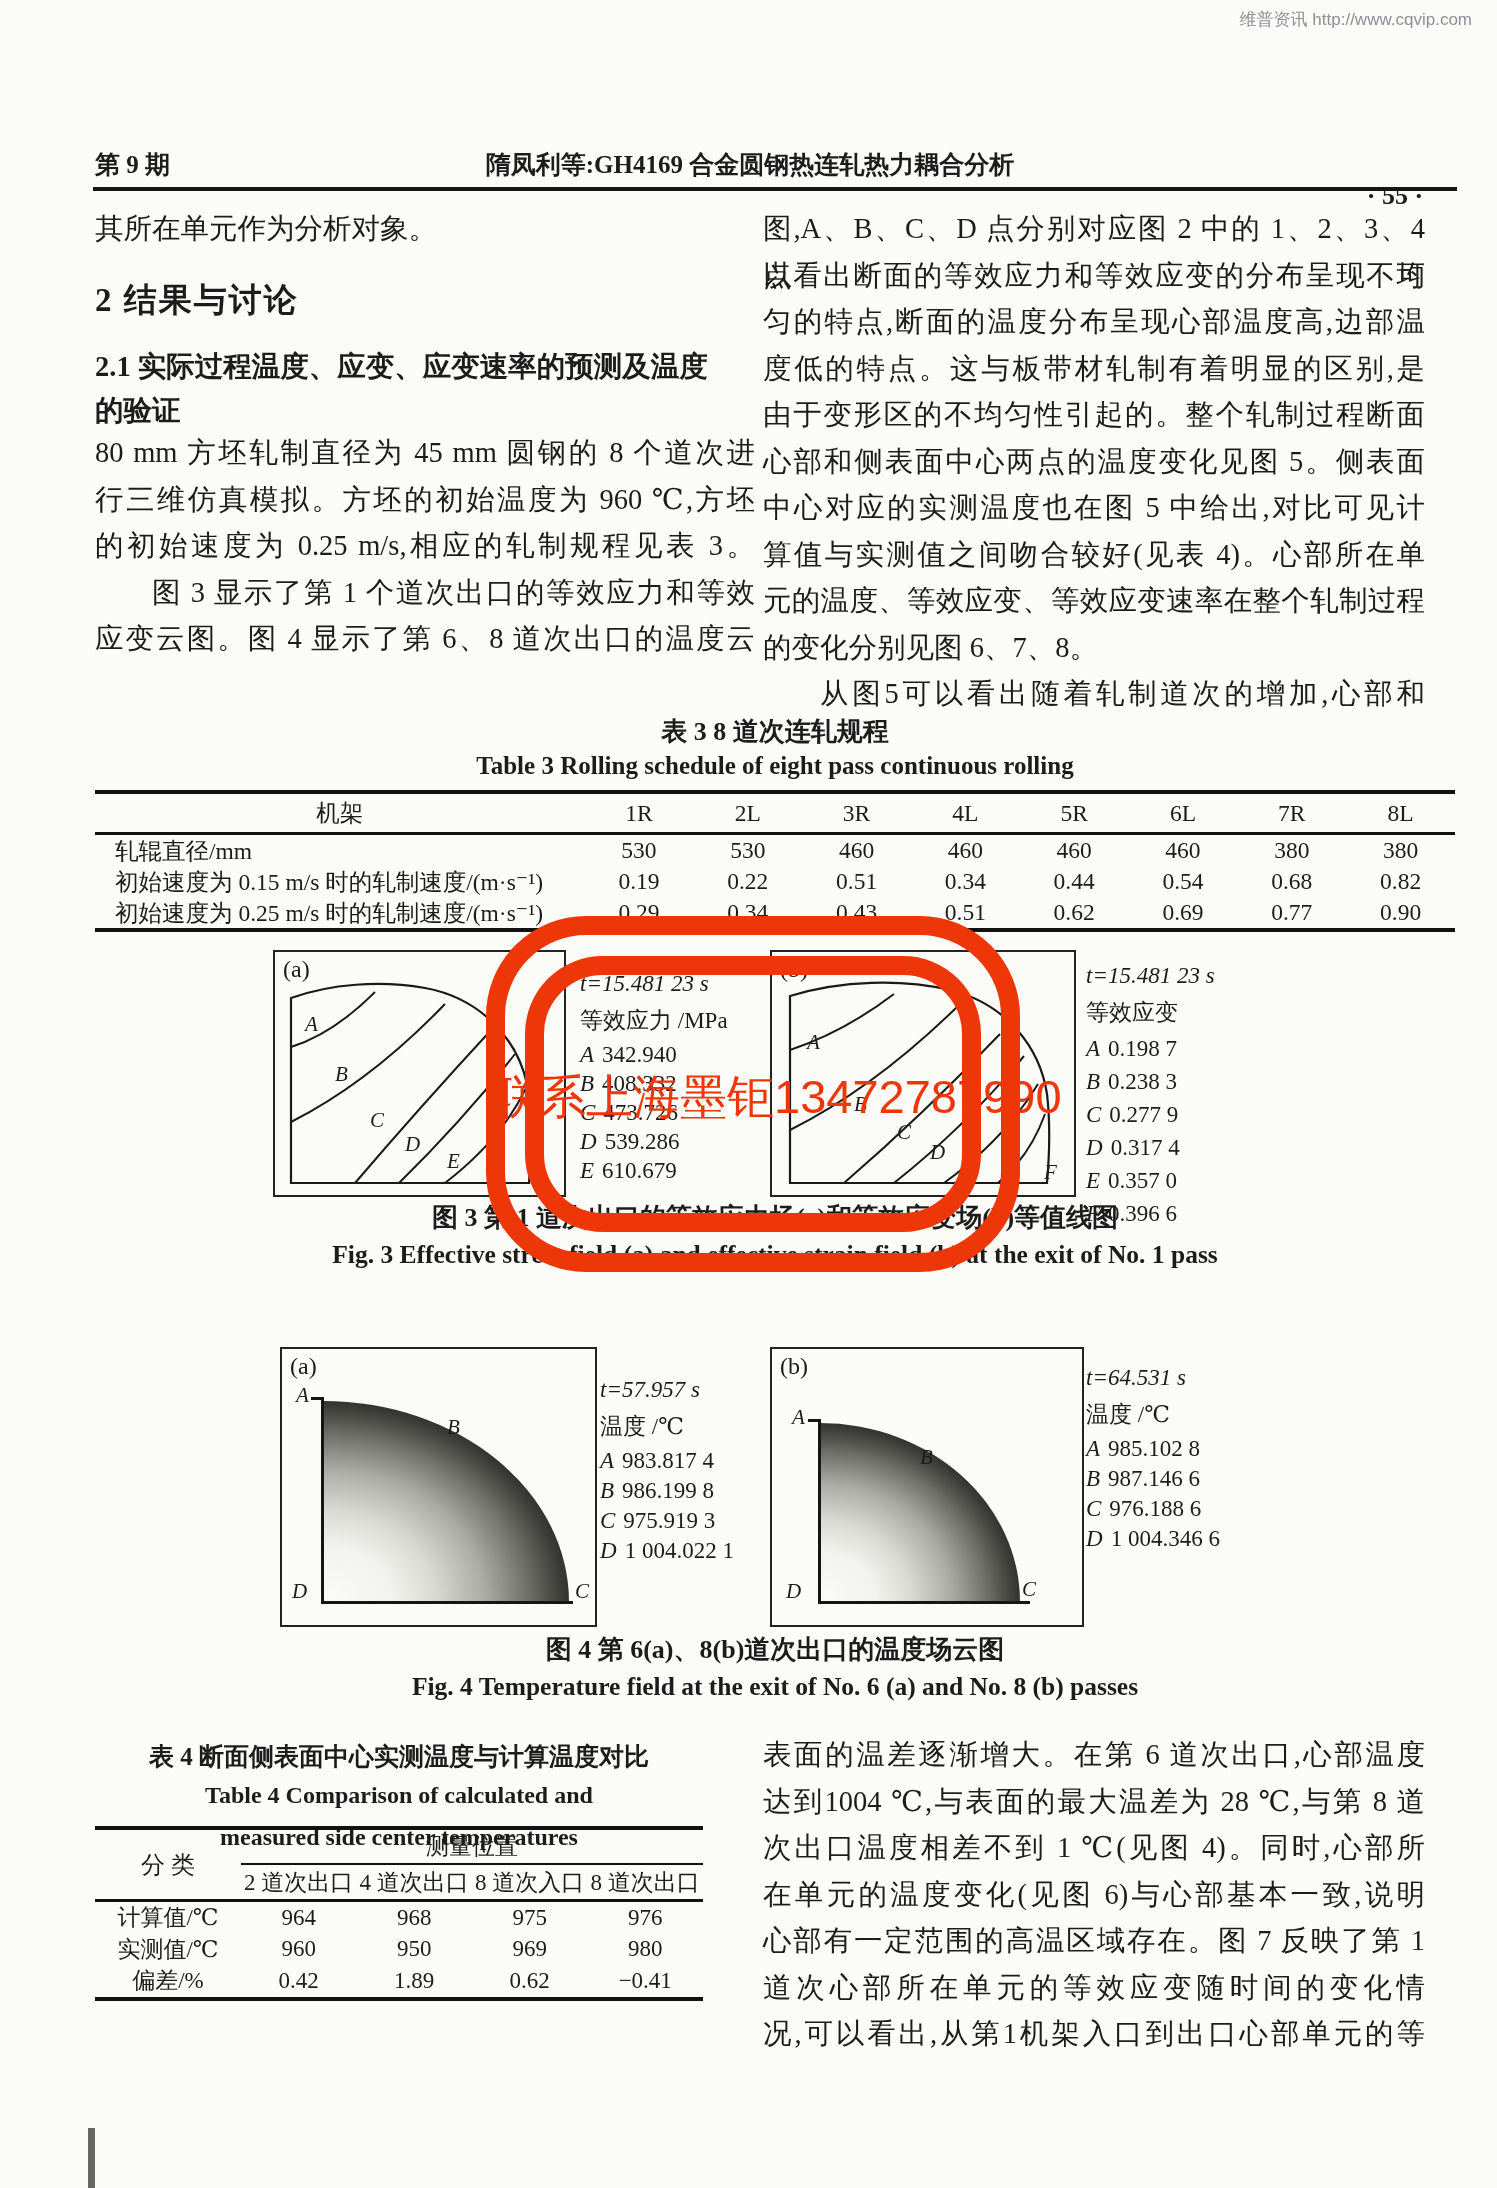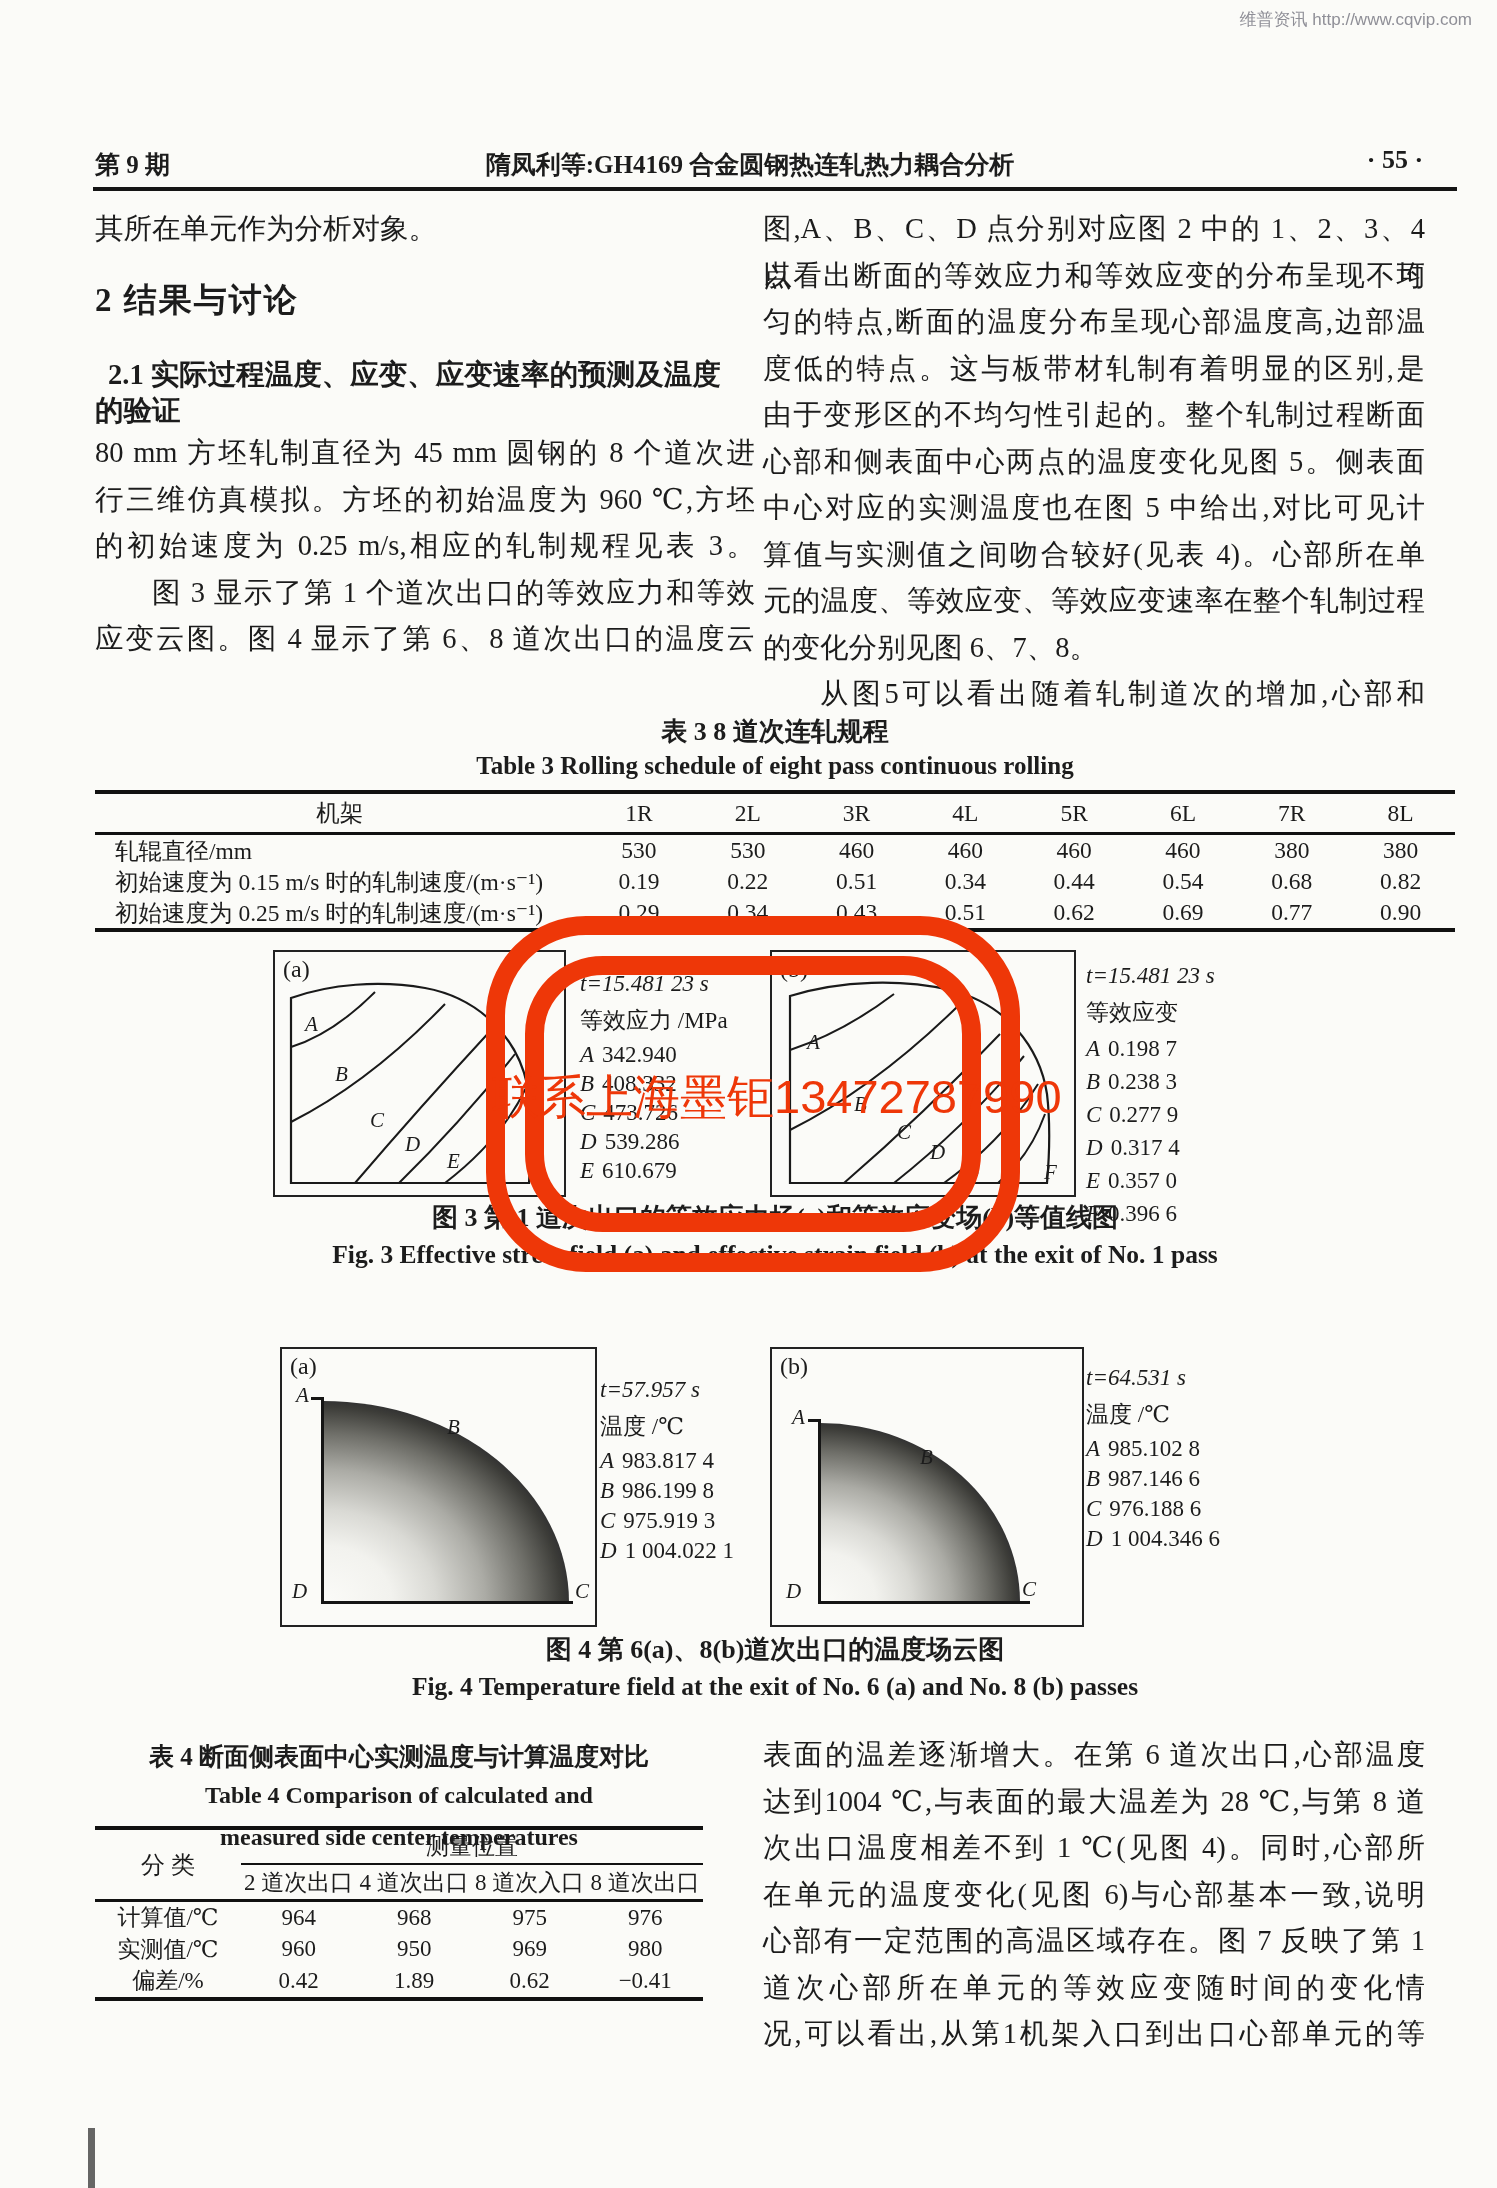--- a/index.html
+++ b/index.html
@@ -10,21 +10,21 @@
   .col{position:absolute;}
   .jline{display:block;height:46.5px;line-height:46.5px;font-size:28.5px;
          text-align:justify;text-align-last:justify;}
   .noj{text-align-last:left;}
   .ind{text-indent:57px;}
   
   .h2{font-size:33px;font-weight:700;letter-spacing:2px;}
   .h21{font-size:28.5px;font-weight:700;}
   
   .hdr{font-size:25px;font-weight:bold;}
-  .pageno{font-size:26px;font-weight:700;}
+  .pageno{font-size:26px;font-weight:700;margin-top:36px;}
   .rule{background:#151515;}
   .scanmark{font-size:17px;color:#8f8f97;font-family:"Liberation Sans","DejaVu Sans",sans-serif;}
   
   .ttl-zh{font-size:26px;font-weight:700;text-align:center;}
   .ttl-en{font-size:25px;font-weight:700;text-align:center;}
   .t3{width:1360px;font-size:23.5px;}
   .t3 .hrow{display:flex;align-items:center;height:38px;border-top:4px solid #111;border-bottom:3px solid #111;}
   .t3 .drow{display:flex;align-items:center;height:31px;}
   .t3 .drow:last-child{border-bottom:4px solid #111;}
   .t3 .lab{width:36%;}
@@ -70,21 +70,21 @@
 
   <div class="abs hdr" style="left:95px;top:148px;">第 9 期</div>
   <div class="abs hdr" style="left:300px;top:148px;width:900px;text-align:center;">隋凤利等:GH4169 合金圆钢热连轧热力耦合分析</div>
   <div class="abs pageno" style="left:1330px;top:145px;width:130px;text-align:center;">· 55 ·</div>
   <div class="abs rule" style="left:93px;top:187px;width:1364px;height:4px;"></div>
 
   <div class="col" style="left:95px;top:206px;width:660px;">
     <span class="jline noj">其所在单元作为分析对象。</span>
   </div>
   <div class="abs h2" style="left:95px;top:278px;">2    结果与讨论</div>
-  <div class="abs h21" style="left:108px;top:348px;width:662px;margin-top:8px;">2.1  实际过程温度、应变、应变速率的预测及温度</div>
+  <div class="abs h21" style="left:95px;top:348px;width:662px;">2.1  实际过程温度、应变、应变速率的预测及温度</div>
   <div class="abs h21" style="left:95px;top:392px;">的验证</div>
   <div class="col" style="left:95px;top:430px;width:660px;">
     <span class="jline">80 mm 方坯轧制直径为 45 mm 圆钢的 8 个道次进</span>
     <span class="jline">行三维仿真模拟。方坯的初始温度为 960 ℃,方坯</span>
     <span class="jline">的初始速度为 0.25 m/s,相应的轧制规程见表 3。</span>
     <span class="jline ind">图 3 显示了第 1 个道次出口的等效应力和等效</span>
     <span class="jline">应变云图。图 4 显示了第 6、8 道次出口的温度云</span>
   </div>
 
   <div class="col" style="left:763px;top:206px;width:662px;">

